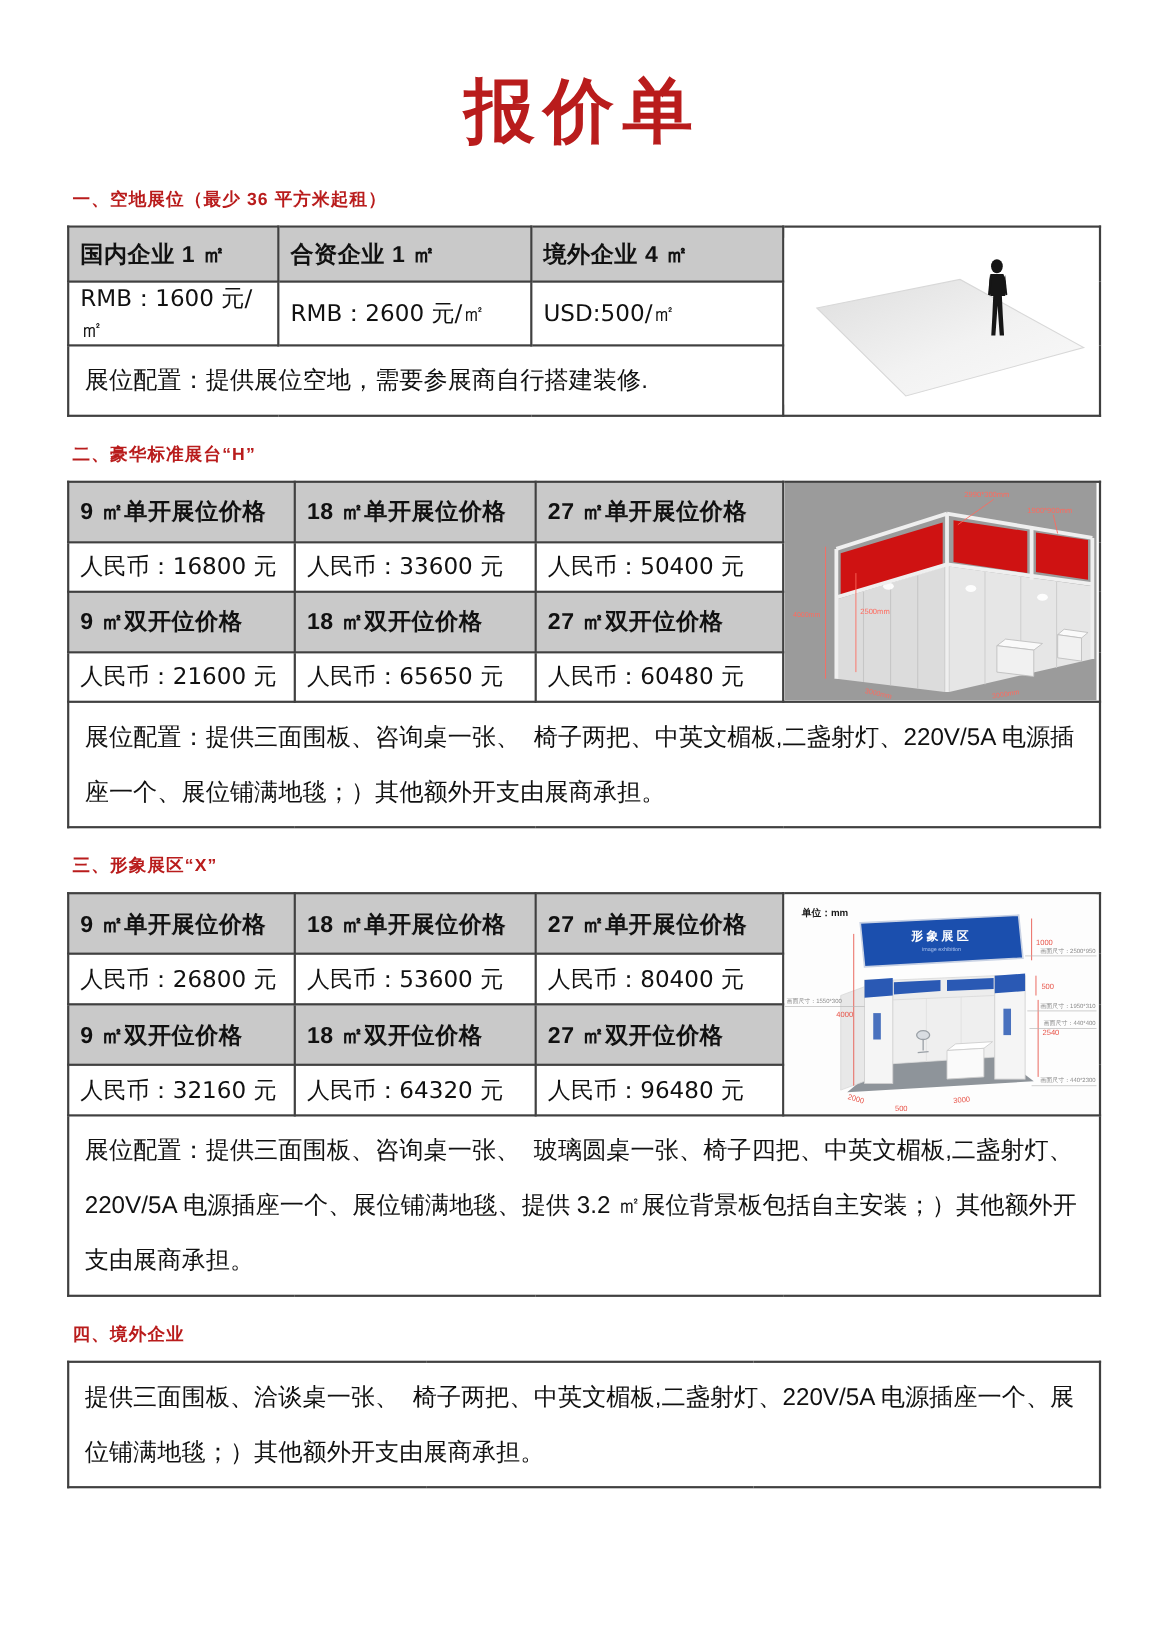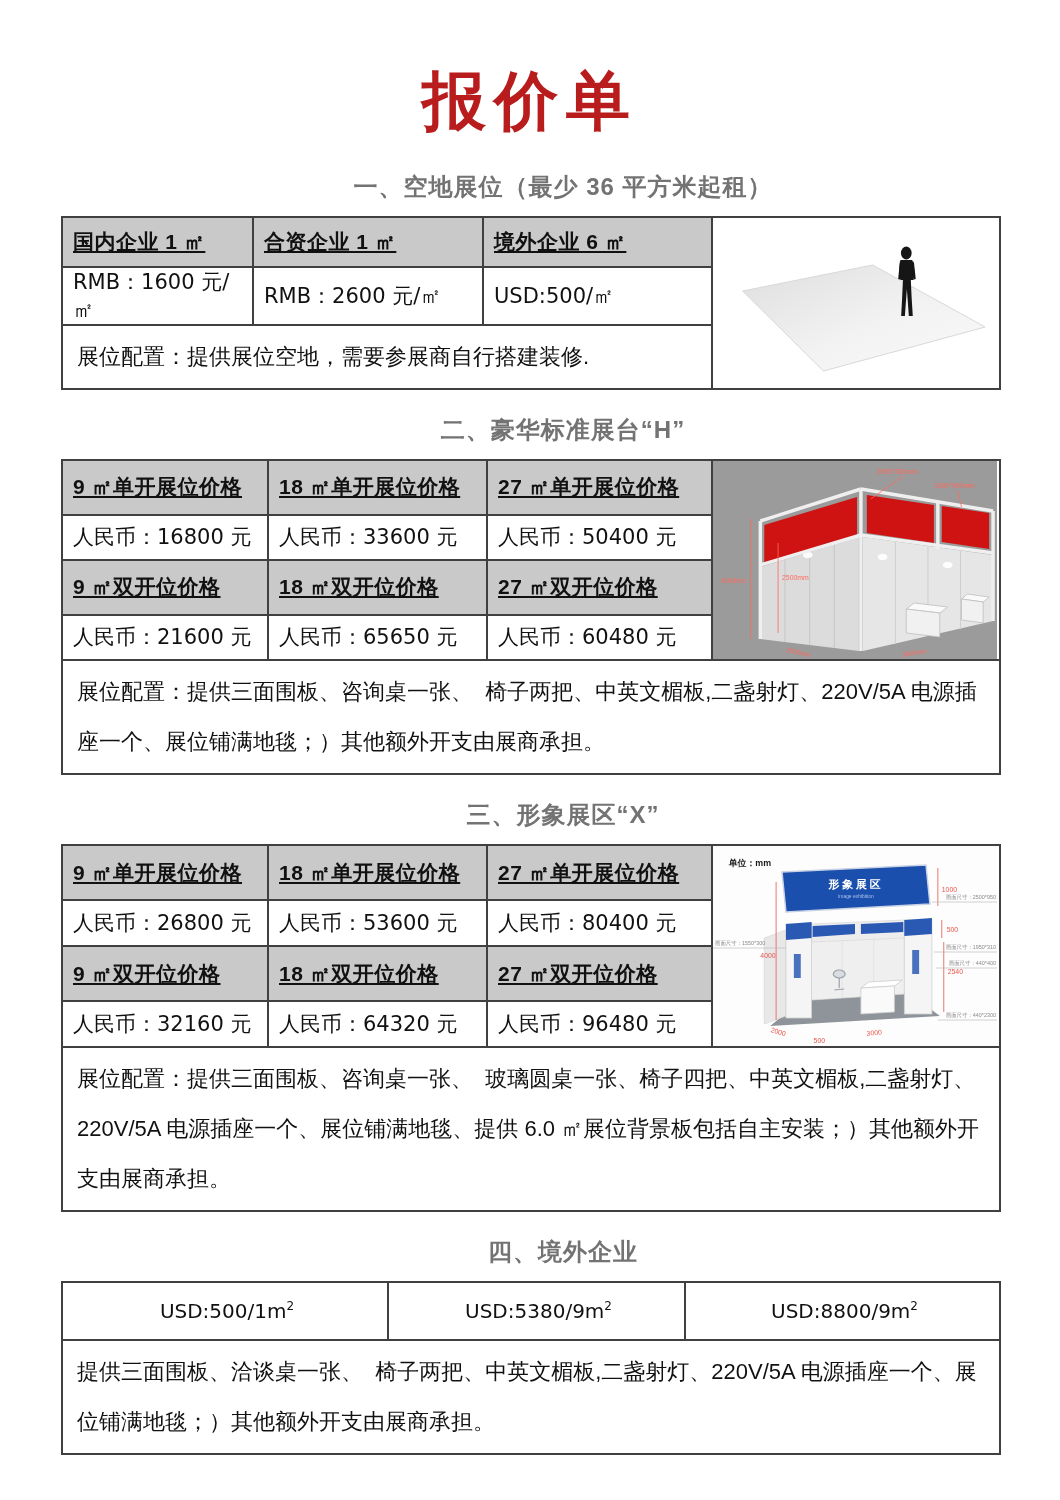--- a/index.html
+++ b/index.html
@@ -1,22 +1,22 @@
 <!DOCTYPE html>
 <html><head>
 <meta charset="utf-8">
 <style>
   html,body{margin:0;padding:0;background:#ffffff;}
   body{width:1060px;height:1500px;font-family:"Liberation Sans",sans-serif;color:#111;position:relative;}
   .page-title{color:#b91c1c;font-weight:bold;font-size:64px;text-align:center;letter-spacing:8px;
     padding-top:58px;margin:0 0 26px 0;font-family:"Liberation Sans",sans-serif;}
-  .sec-heading{color:#737373;font-weight:bold;font-size:24px;margin:24px 0 13px 66px;letter-spacing:1px;text-align:center;}
+  .sec-heading{color:#b91c1c;font-weight:bold;font-size:16px;margin:24px 0 13px 66px;letter-spacing:1px;}
   table.qt{border-collapse:collapse;table-layout:fixed;width:938px;margin-left:61px;background:#fff;}
   table.qt td{border:2px solid #404040;overflow:hidden;vertical-align:middle;}
-  td.hdr{background:#c9c9c9;font-weight:bold;font-size:21px;padding:0 6px 0 10px;letter-spacing:0.5px;text-decoration:underline;}
+  td.hdr{background:#c9c9c9;font-weight:bold;font-size:21px;padding:0 6px 0 10px;letter-spacing:0.5px;}
   td.val{font-size:21px;font-family:"DejaVu Sans",sans-serif;padding:0 6px 0 10px;}
   td.cfg{font-size:22px;font-family:Liberation Sans, sans-serif;line-height:50px;
     padding:6px 14px;white-space:pre-wrap;vertical-align:middle;}
   td.imgcell{padding:0;background:#fff;}
   td.imgcell svg{display:block;}
   .t4 td.hdr{text-align:center;}
   .t4 td.val{text-align:center;font-size:20px;}
   sup{font-size:12px;}
 </style>
 </head>
@@ -30,21 +30,21 @@
   <colgroup>
       <col style="width:191px">
       <col style="width:230px">
       <col style="width:229px">
       <col style="width:288px">
     </colgroup>
   <tbody>
       <tr style="height:50px">
     <td class="hdr">国内企业 1 ㎡</td>
     <td class="hdr">合资企业 1 ㎡</td>
-    <td class="hdr">境外企业 6 ㎡</td>
+    <td class="hdr">境外企业 4 ㎡</td>
     <td class="imgcell" rowspan="3">
       <svg width="284" height="152" viewBox="0 0 288 152" preserveAspectRatio="none">
         <defs>
           <linearGradient id="floorg" x1="0" y1="0" x2="1" y2="1">
             <stop offset="0" stop-color="#dedede"></stop>
                 <stop offset="0.55" stop-color="#f2f2f2"></stop>
                 <stop offset="1" stop-color="#fafafa"></stop>
           </linearGradient>
         </defs>
         <rect x="0" y="0" width="288" height="152" fill="#ffffff"></rect>
@@ -253,36 +253,31 @@
     <td class="hdr">9 ㎡双开位价格</td>
     <td class="hdr">18 ㎡双开位价格</td>
     <td class="hdr">27 ㎡双开位价格</td>
   </tr>
   <tr style="height:45px">
     <td class="val">人民币：32160 元</td>
     <td class="val">人民币：64320 元</td>
     <td class="val">人民币：96480 元</td>
   </tr>
   <tr style="height:138px">
-    <td class="cfg" colspan="4">展位配置：提供三面围板、咨询桌一张、  玻璃圆桌一张、椅子四把、中英文楣板,二盏射灯、220V/5A 电源插座一个、展位铺满地毯、提供 6.0 ㎡展位背景板包括自主安装；）其他额外开支由展商承担。</td>
+    <td class="cfg" colspan="4">展位配置：提供三面围板、咨询桌一张、  玻璃圆桌一张、椅子四把、中英文楣板,二盏射灯、220V/5A 电源插座一个、展位铺满地毯、提供 3.2 ㎡展位背景板包括自主安装；）其他额外开支由展商承担。</td>
   </tr>
 </tbody>
   </table>
 
 <div class="sec-heading">四、境外企业</div>
 
 <table class="qt t4">
   <colgroup>
       <col style="width:326px">
       <col style="width:297px">
       <col style="width:315px">
     </colgroup>
   <tbody>
-  <tr style="height:58px">
-    <td class="val"><span>USD:500/1m</span><sup>2</sup></td>
-    <td class="val"><span>USD:5380/9m</span><sup>2</sup></td>
-    <td class="val"><span>USD:8800/9m</span><sup>2</sup></td>
-  </tr>
   <tr style="height:104px">
     <td class="cfg" colspan="3">提供三面围板、洽谈桌一张、  椅子两把、中英文楣板,二盏射灯、220V/5A 电源插座一个、展位铺满地毯；）其他额外开支由展商承担。</td>
   </tr>
 </tbody>
   </table>
 
 </body></html>

